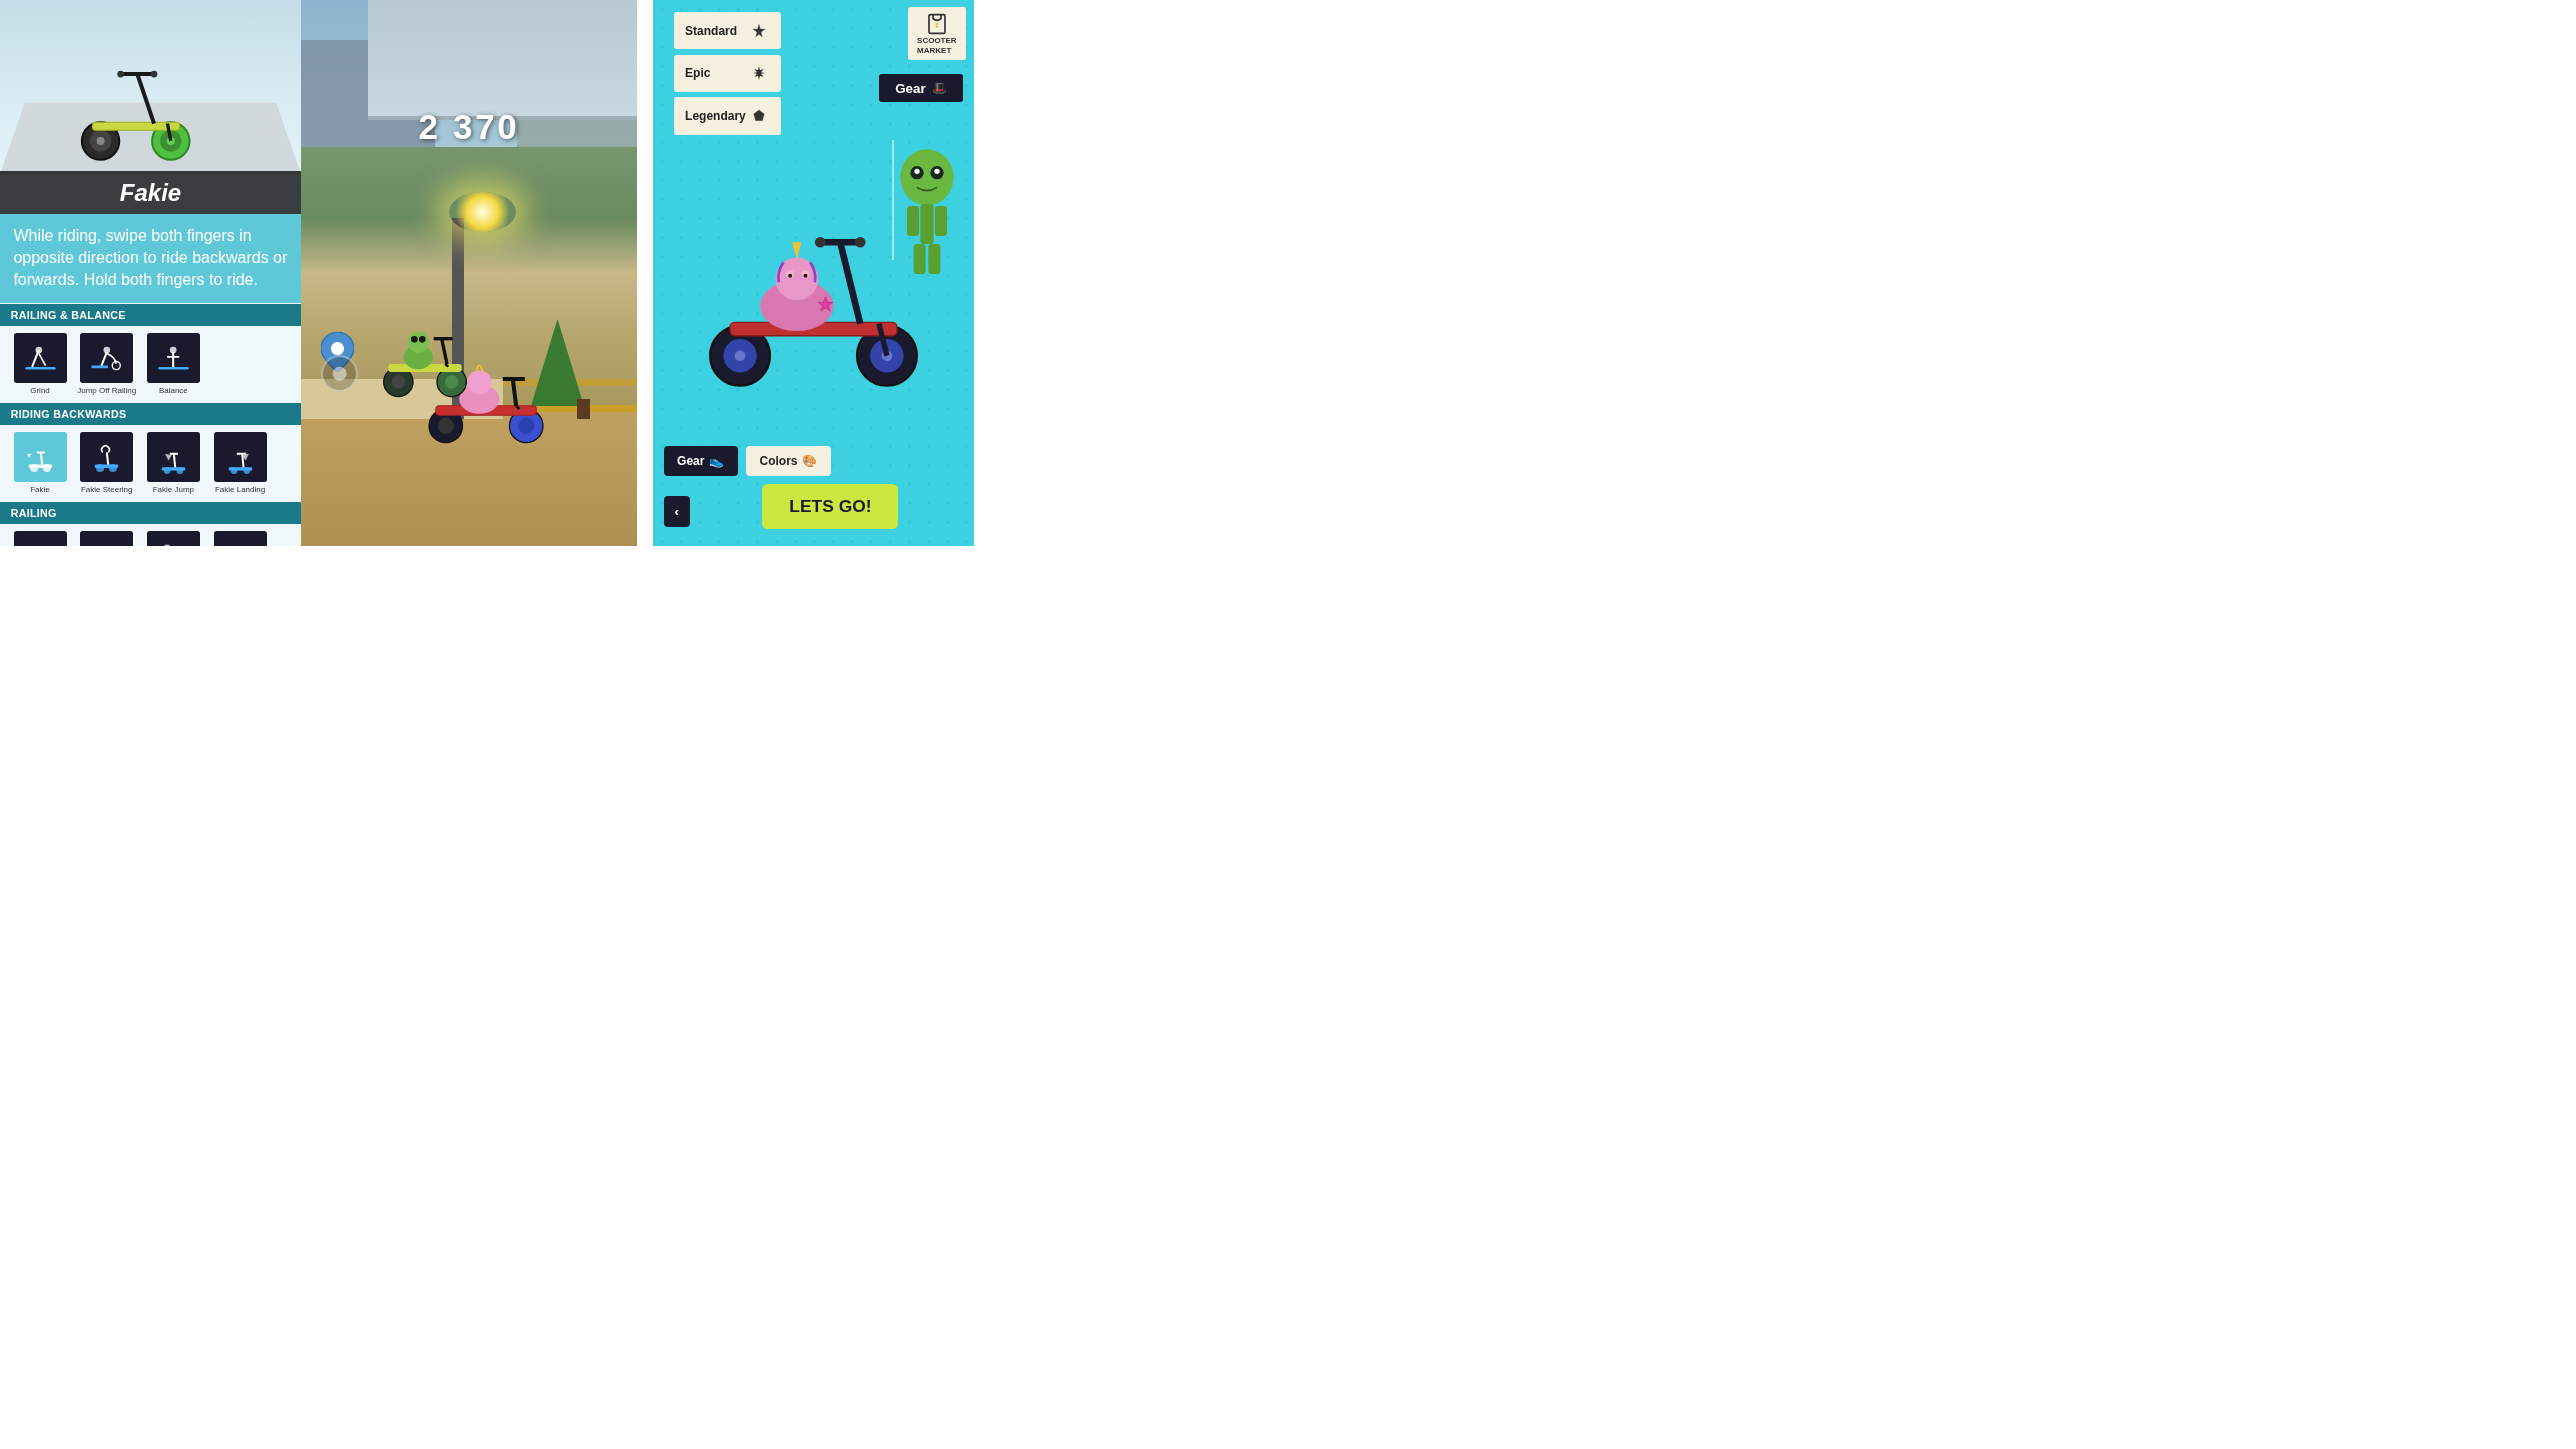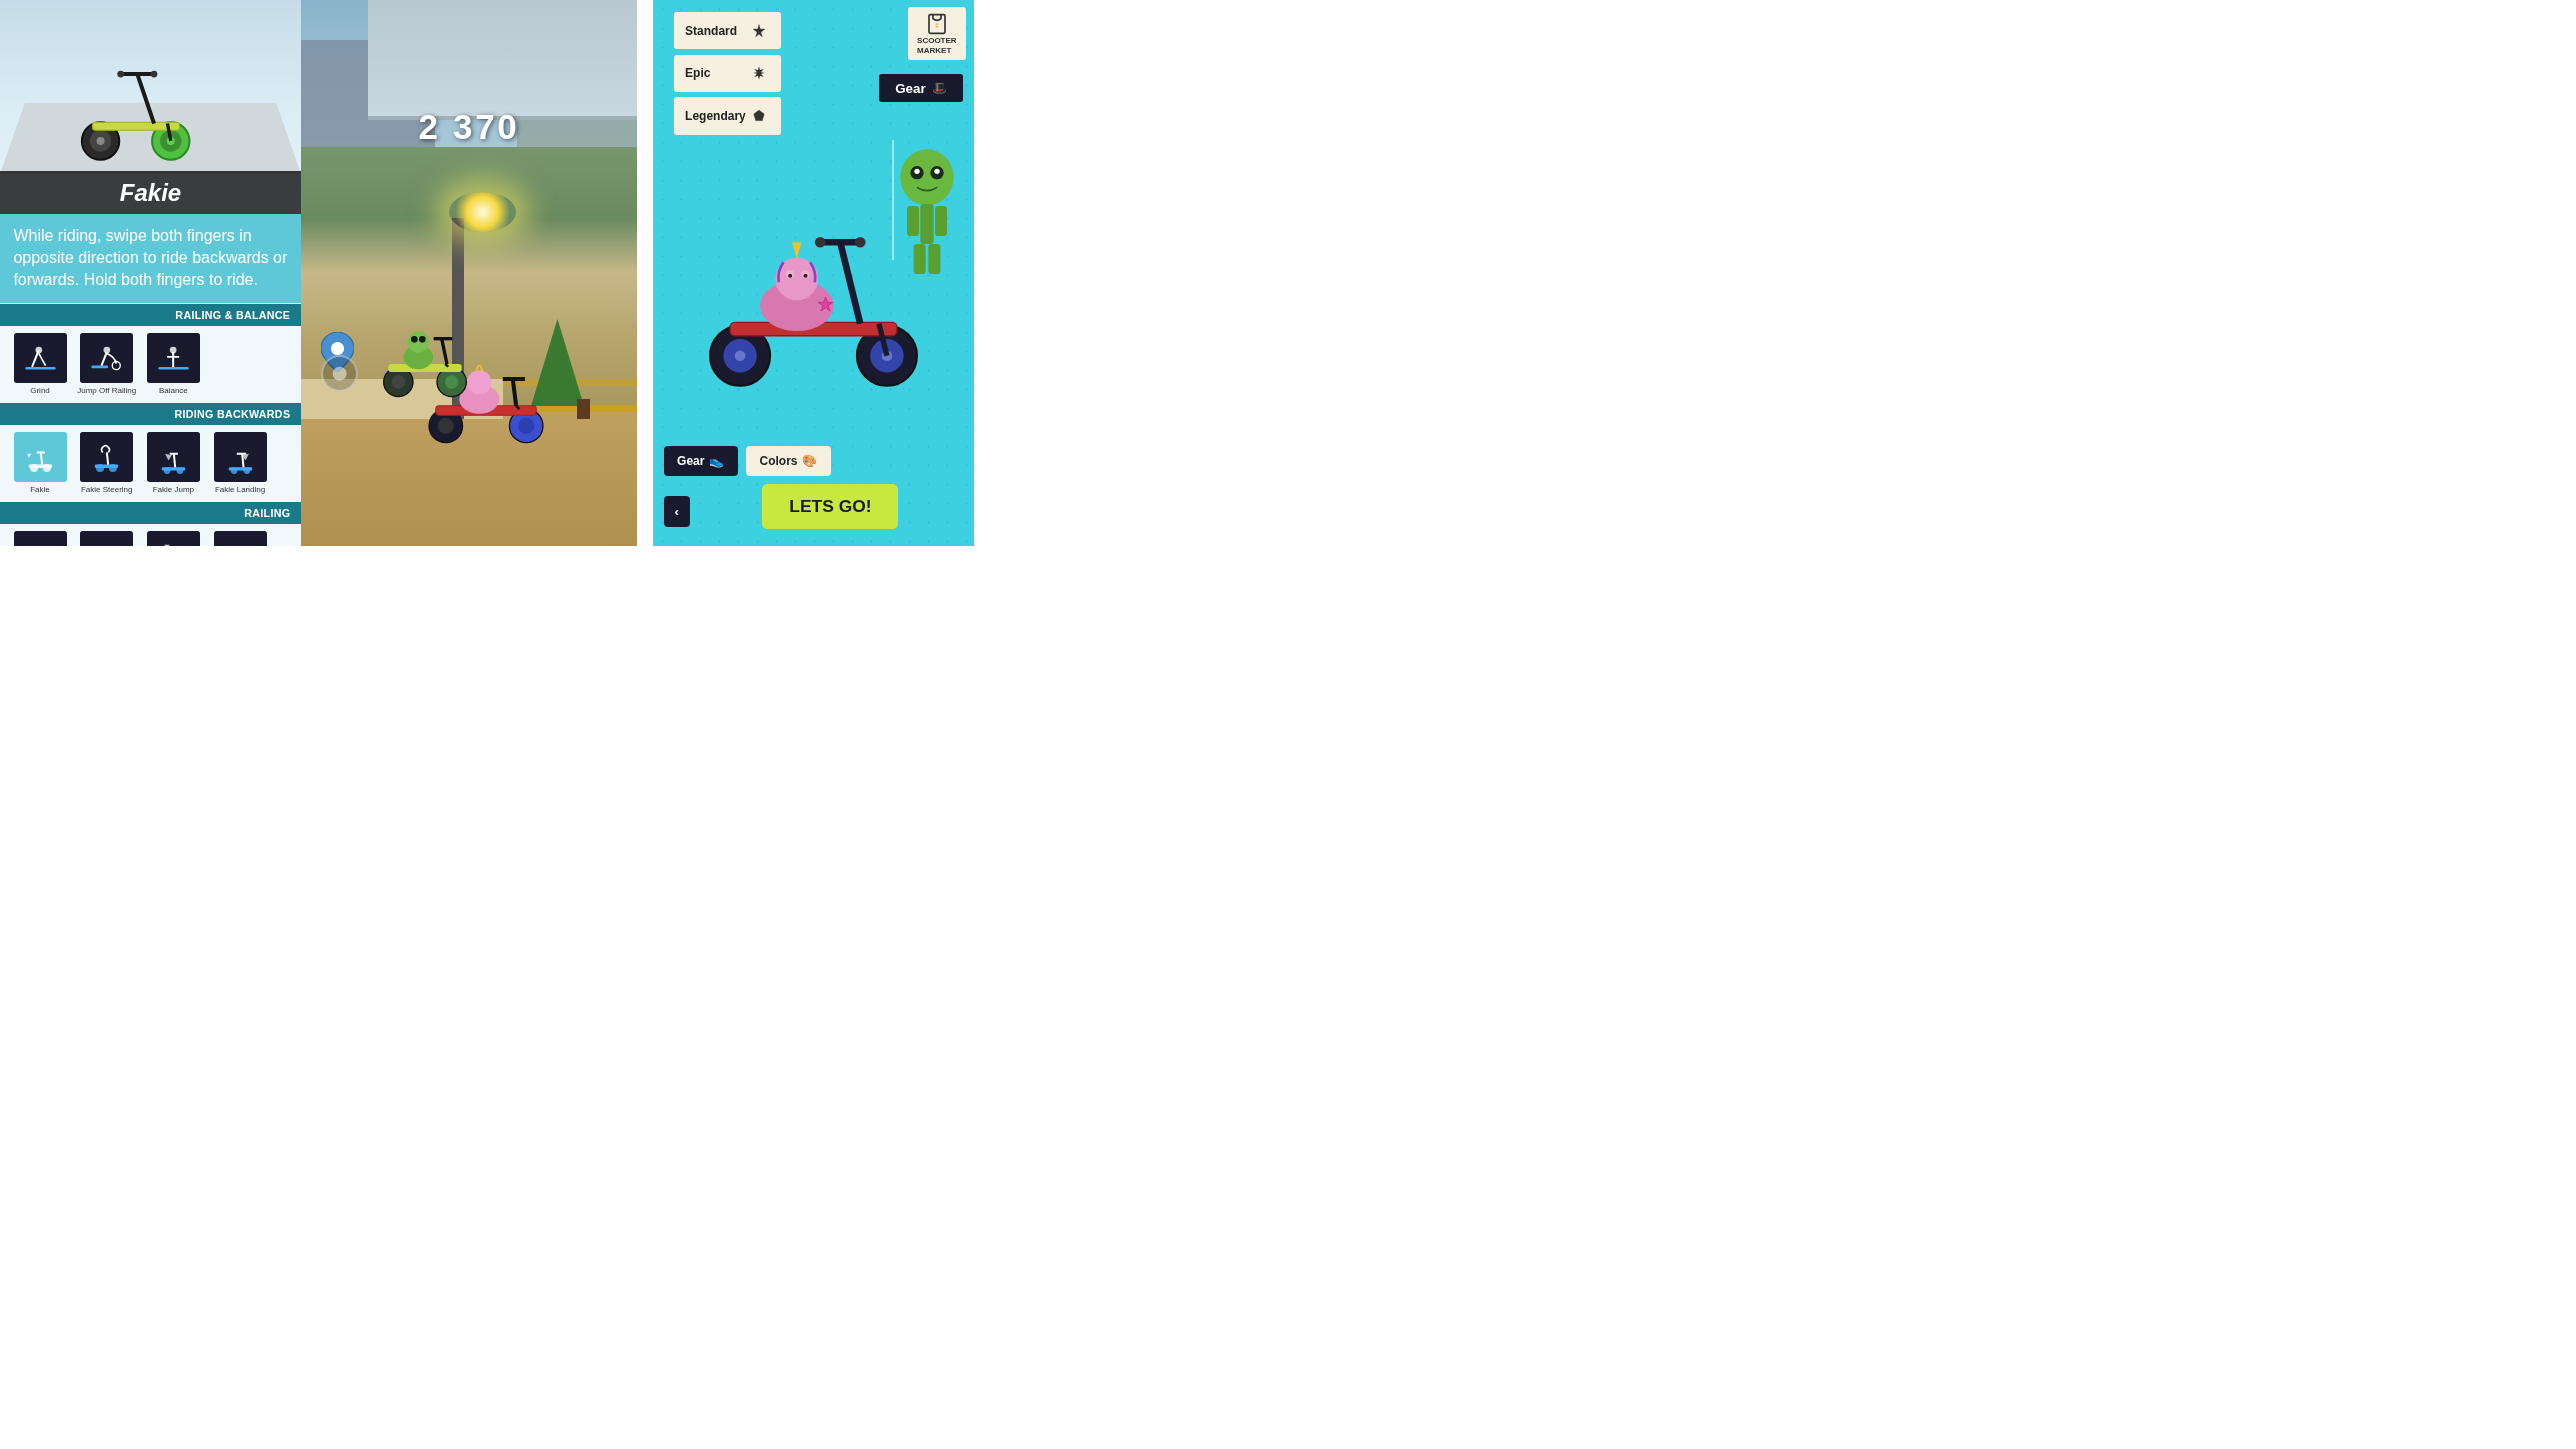--- a/index.html
+++ b/index.html
@@ -94,21 +94,20 @@
     }
 
     .section-header {
       background: #1a7a8a;
       color: white;
       font-size: 10.7px;
       font-weight: bold;
       padding: 5.3px 10.7px;
       margin-top: 1.3px;
       letter-spacing: 0.3px;
-      text-align: right;
     }
 
     .tricks-grid {
       display: flex;
       flex-wrap: wrap;
       gap: 2.7px;
       padding: 6.7px 8px;
       background: #f0f8fb;
     }
 

